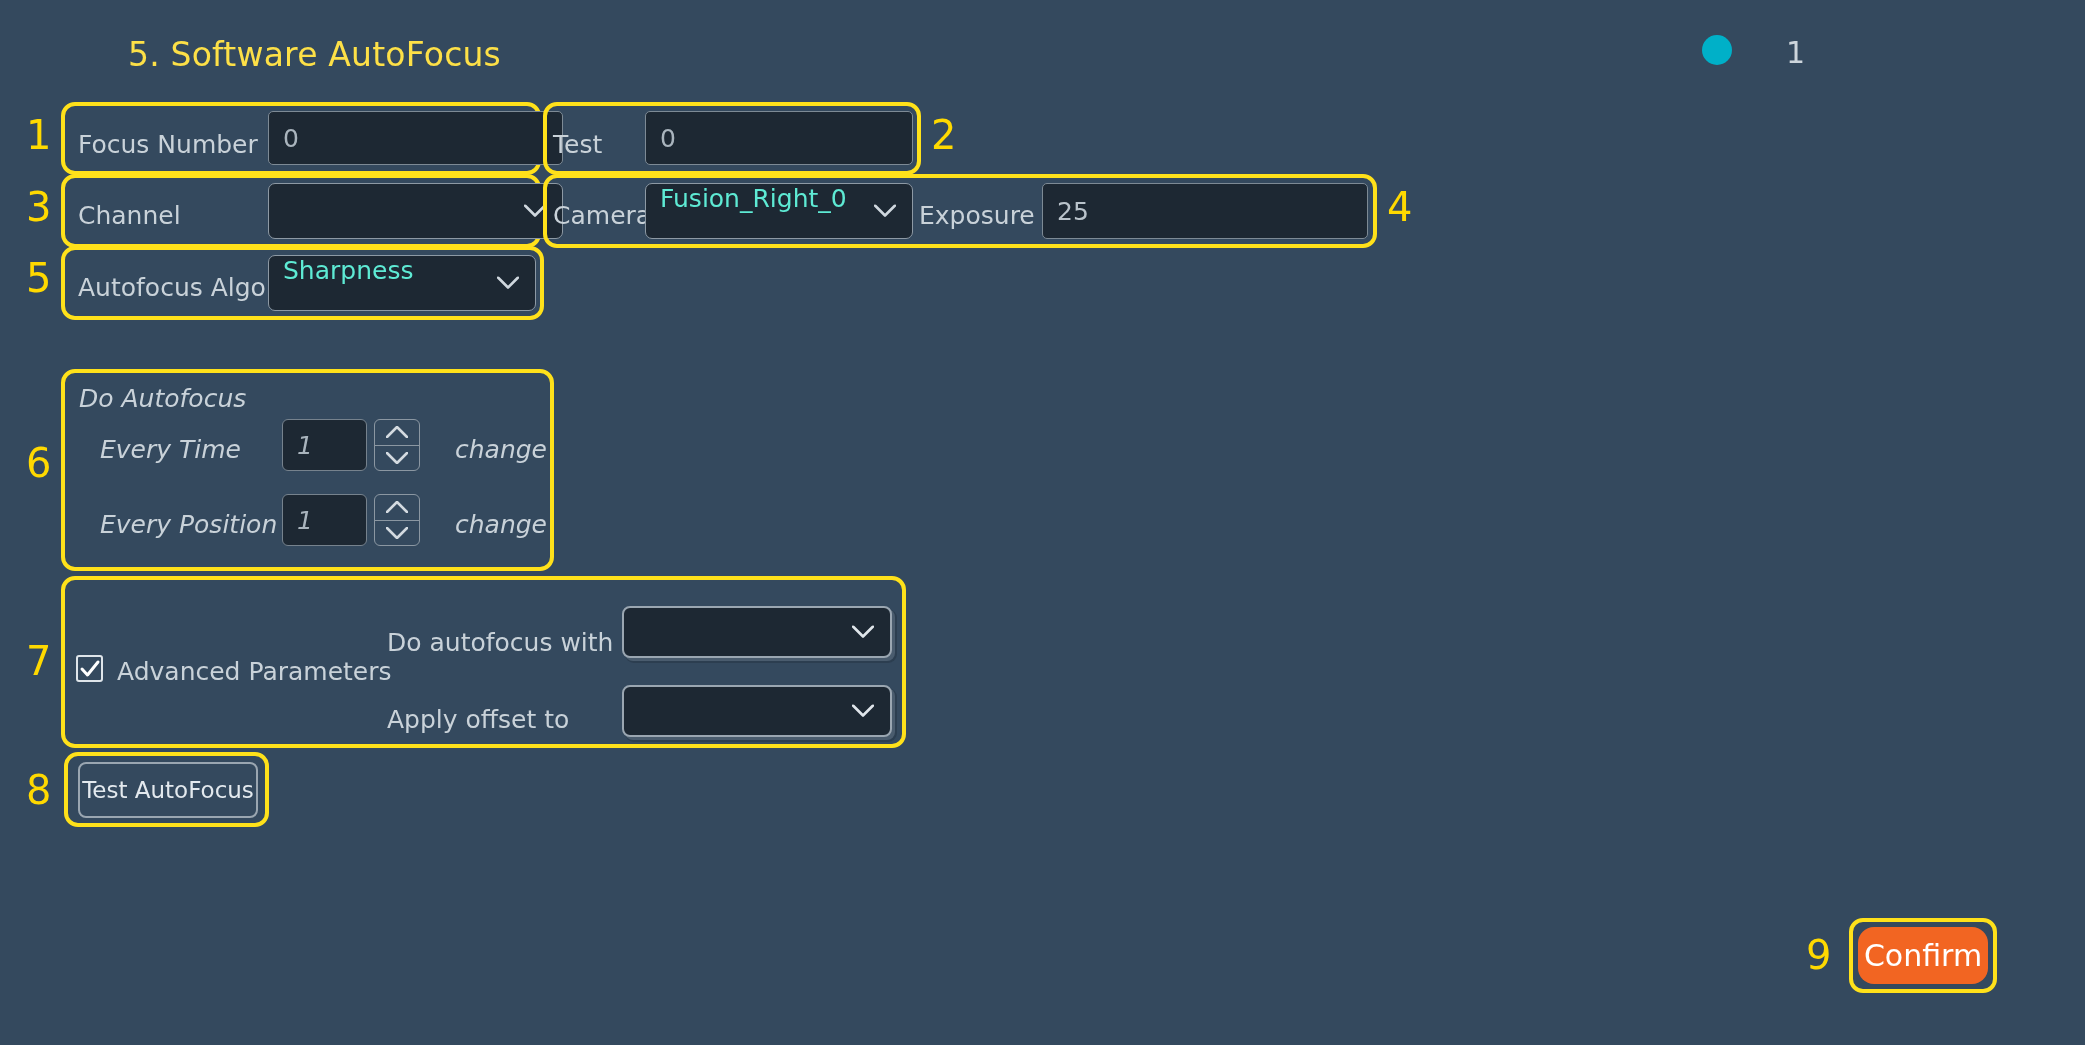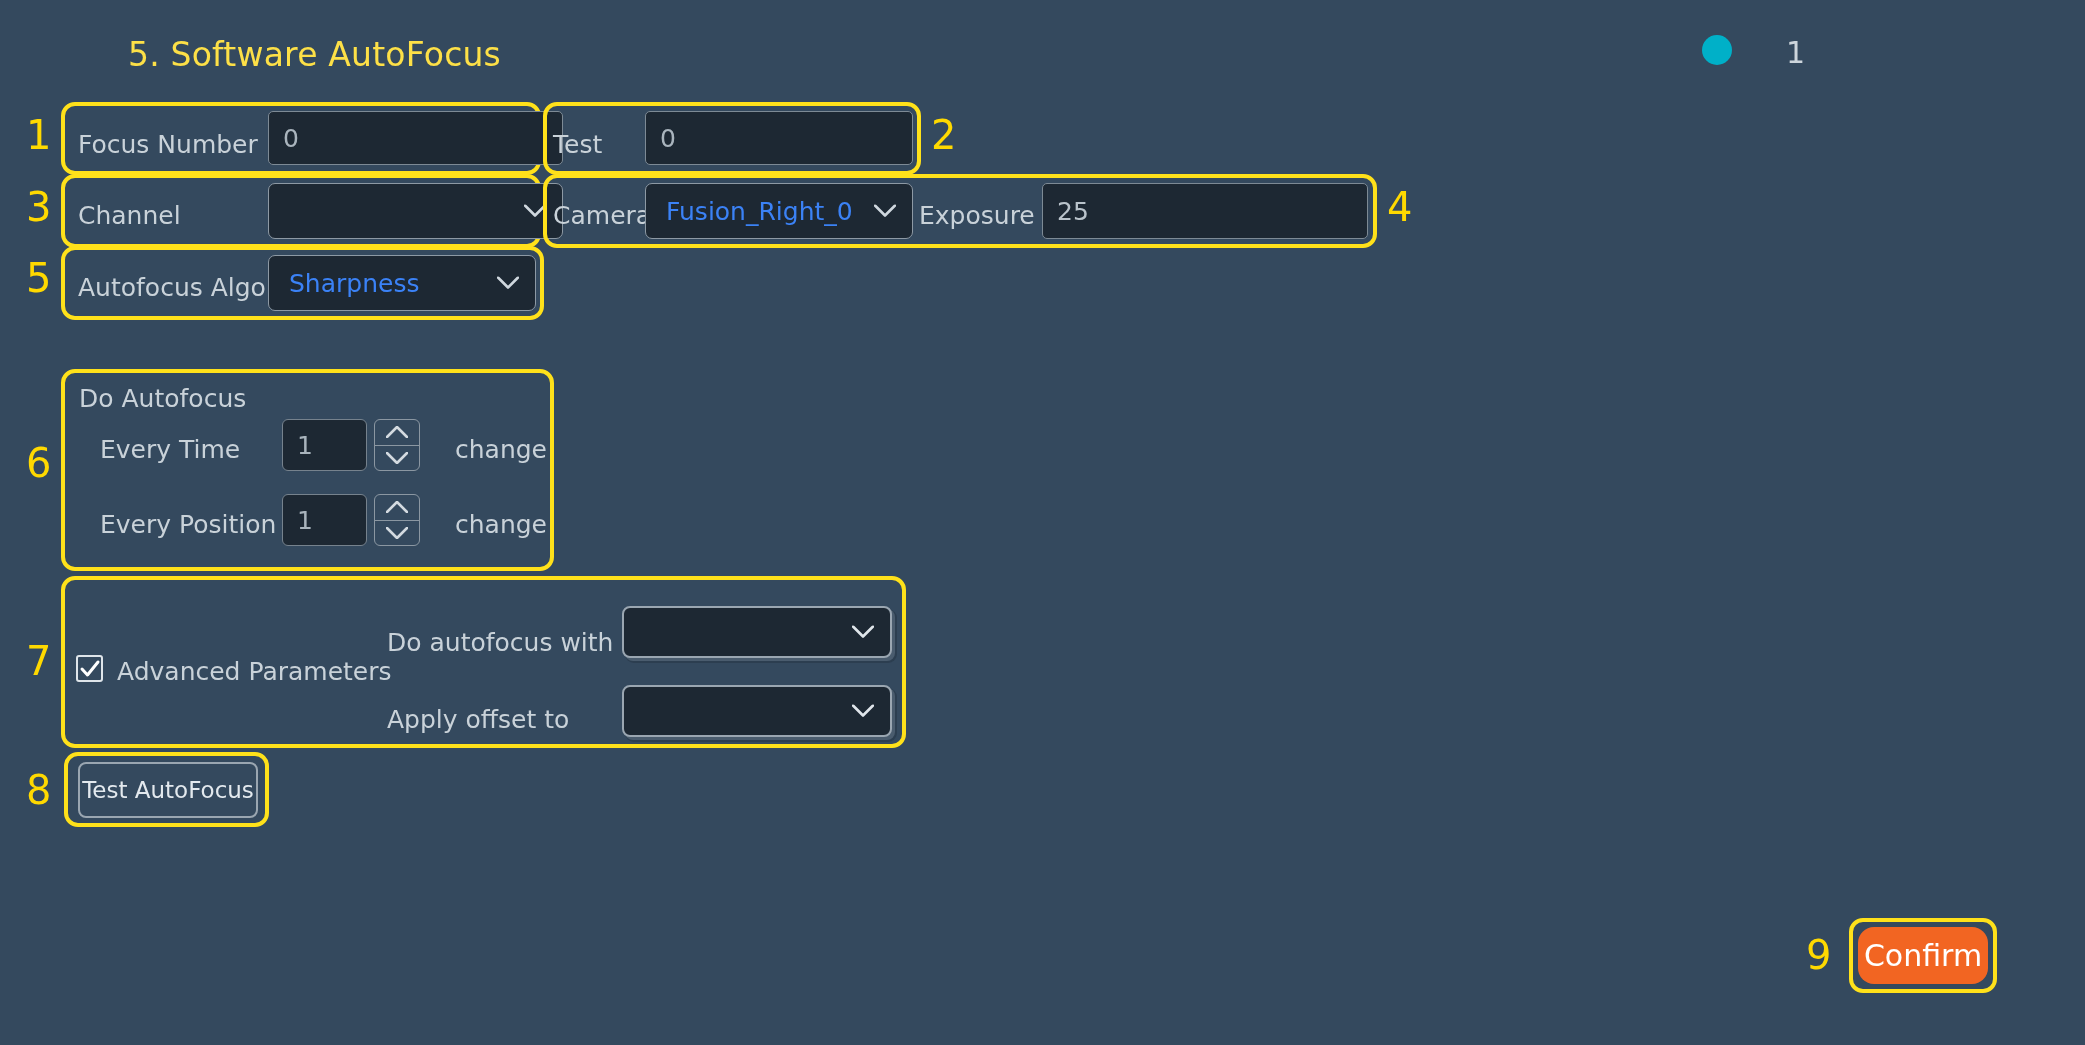--- a/index.html
+++ b/index.html
@@ -60,23 +60,22 @@
   .field.light { color: #b9c3cb; }
 
   
   .combo {
     position: absolute;
     background: #1d2833;
     border: 1px solid #8d99a4;
     border-radius: 7px;
     box-sizing: border-box;
     display: flex;
-    align-items: center;
-    padding-left: 20px;
-    color: #3b82f6;
+    padding-left: 14px;
+    color: #5eead4;
     font-size: 25px;
   }
   .combo .chev {
     position: absolute;
     right: 16px;
     top: 50%;
     transform: translateY(-50%);
     width: 22px;
     height: 13px;
   }
@@ -157,20 +156,21 @@
     display: flex;
     align-items: center;
     justify-content: center;
     cursor: pointer;
   }
 
   
   .panel {
     position: absolute;
     box-sizing: border-box;
+    font-style: italic;
   }
 
   #page-title {
     position: absolute;
     font-size: 33px;
     color: #fde047;
     letter-spacing: 0.2px;
     white-space: nowrap;
   }
 

